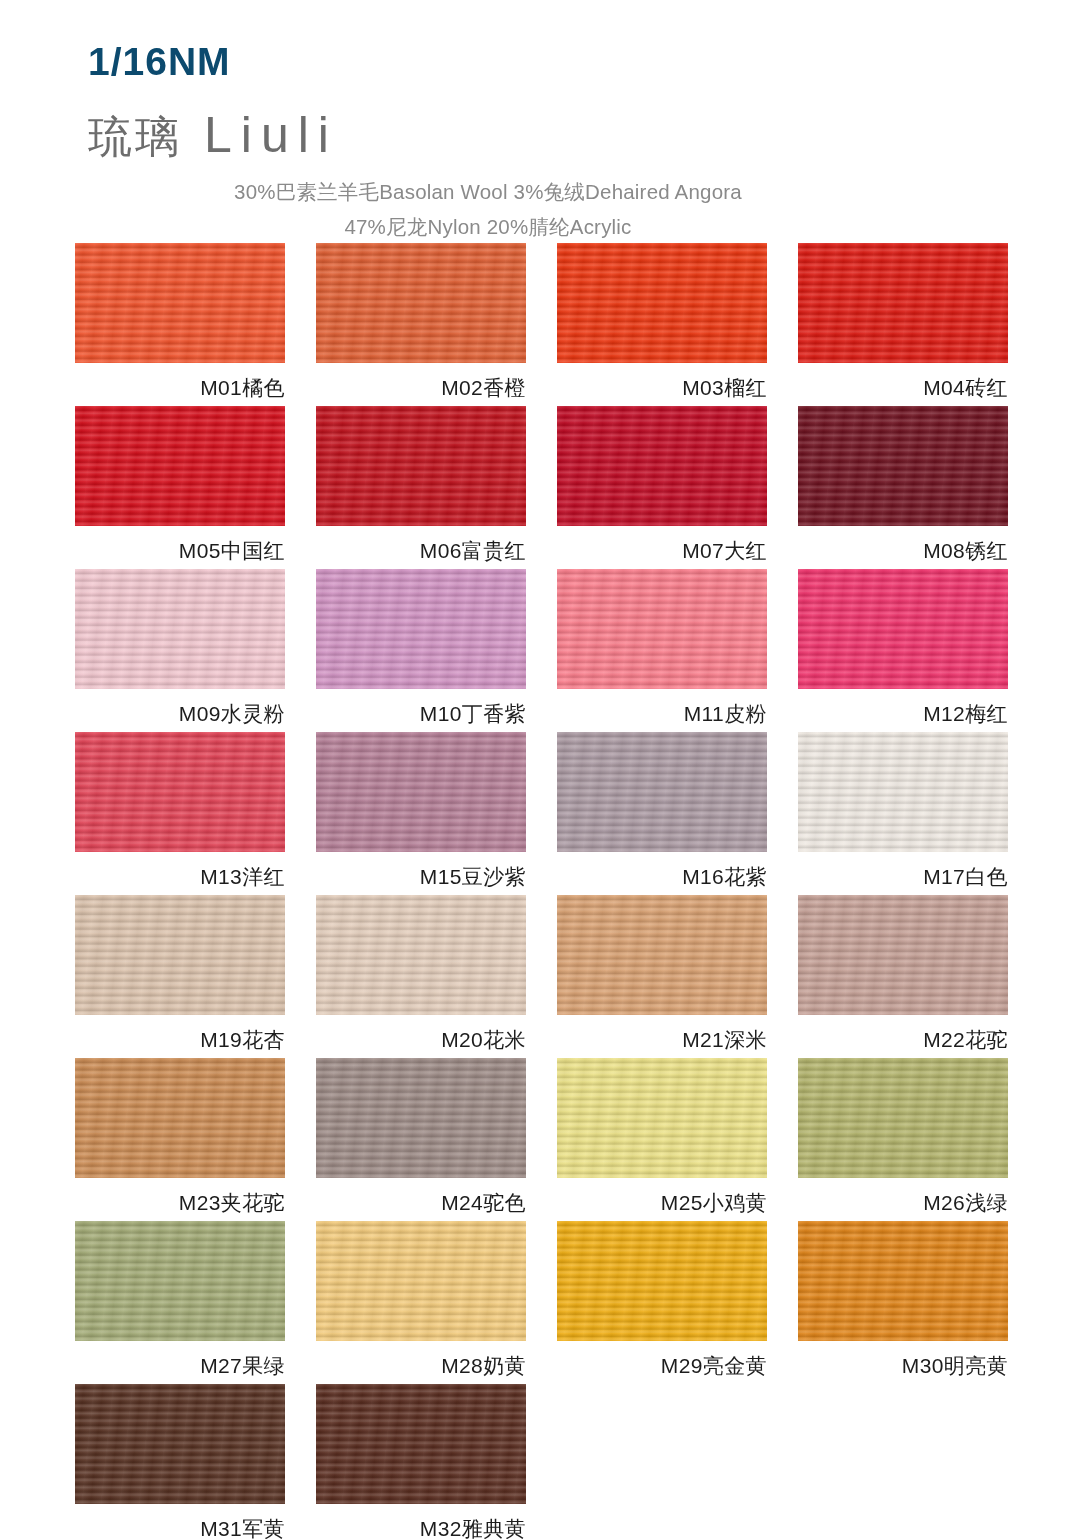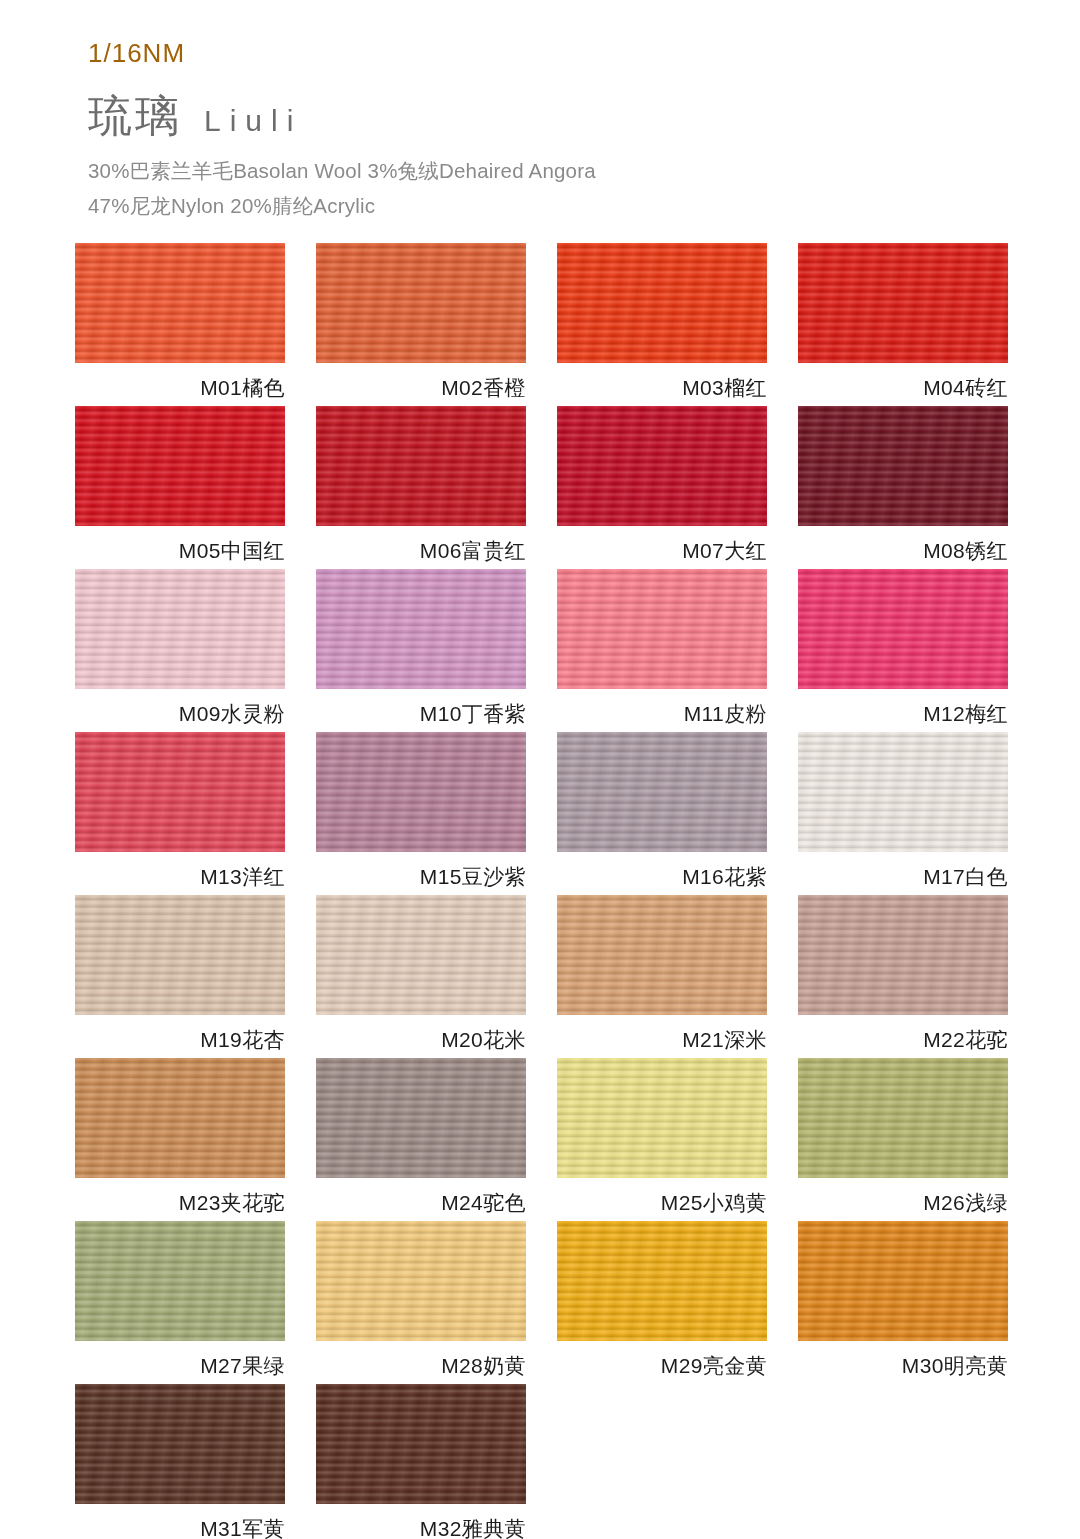--- a/index.html
+++ b/index.html
@@ -18,51 +18,52 @@
   }
 
   
   .header {
     position: absolute;
     left: 88px;
     top: 38px;
     width: 800px;
   }
   .gauge {
-    font-size: 26px;
+    font-size: 39px;
     letter-spacing: 1px;
-    color: #a16207;
+    color: #0c4a6e;
     line-height: 1.22;
-    font-weight: 400;
+    font-weight: 700;
     white-space: pre;
   }
   .title-row {
     display: flex;
     align-items: baseline;
     margin-top: 20px;
     color: #6d6d6d;
   }
   .title-cn {
     font-size: 44px;
     letter-spacing: 3px;
     line-height: 1.2;
     font-weight: 400;
   }
   .title-en {
-    font-size: 30px;
+    font-size: 50px;
     letter-spacing: 9px;
     margin-left: 22px;
     font-weight: 400;
   }
   .comp-line {
     font-size: 20.5px;
     color: #8a8a8a;
     line-height: 1.72;
     letter-spacing: 0.2px;
     white-space: nowrap;
+    text-align: center;
   }
   .comp-block { margin-top: 10px; }
 
   
   .grid {
     position: absolute;
     left: 75px;
     top: 243px;
     width: 932px;
     display: grid;

